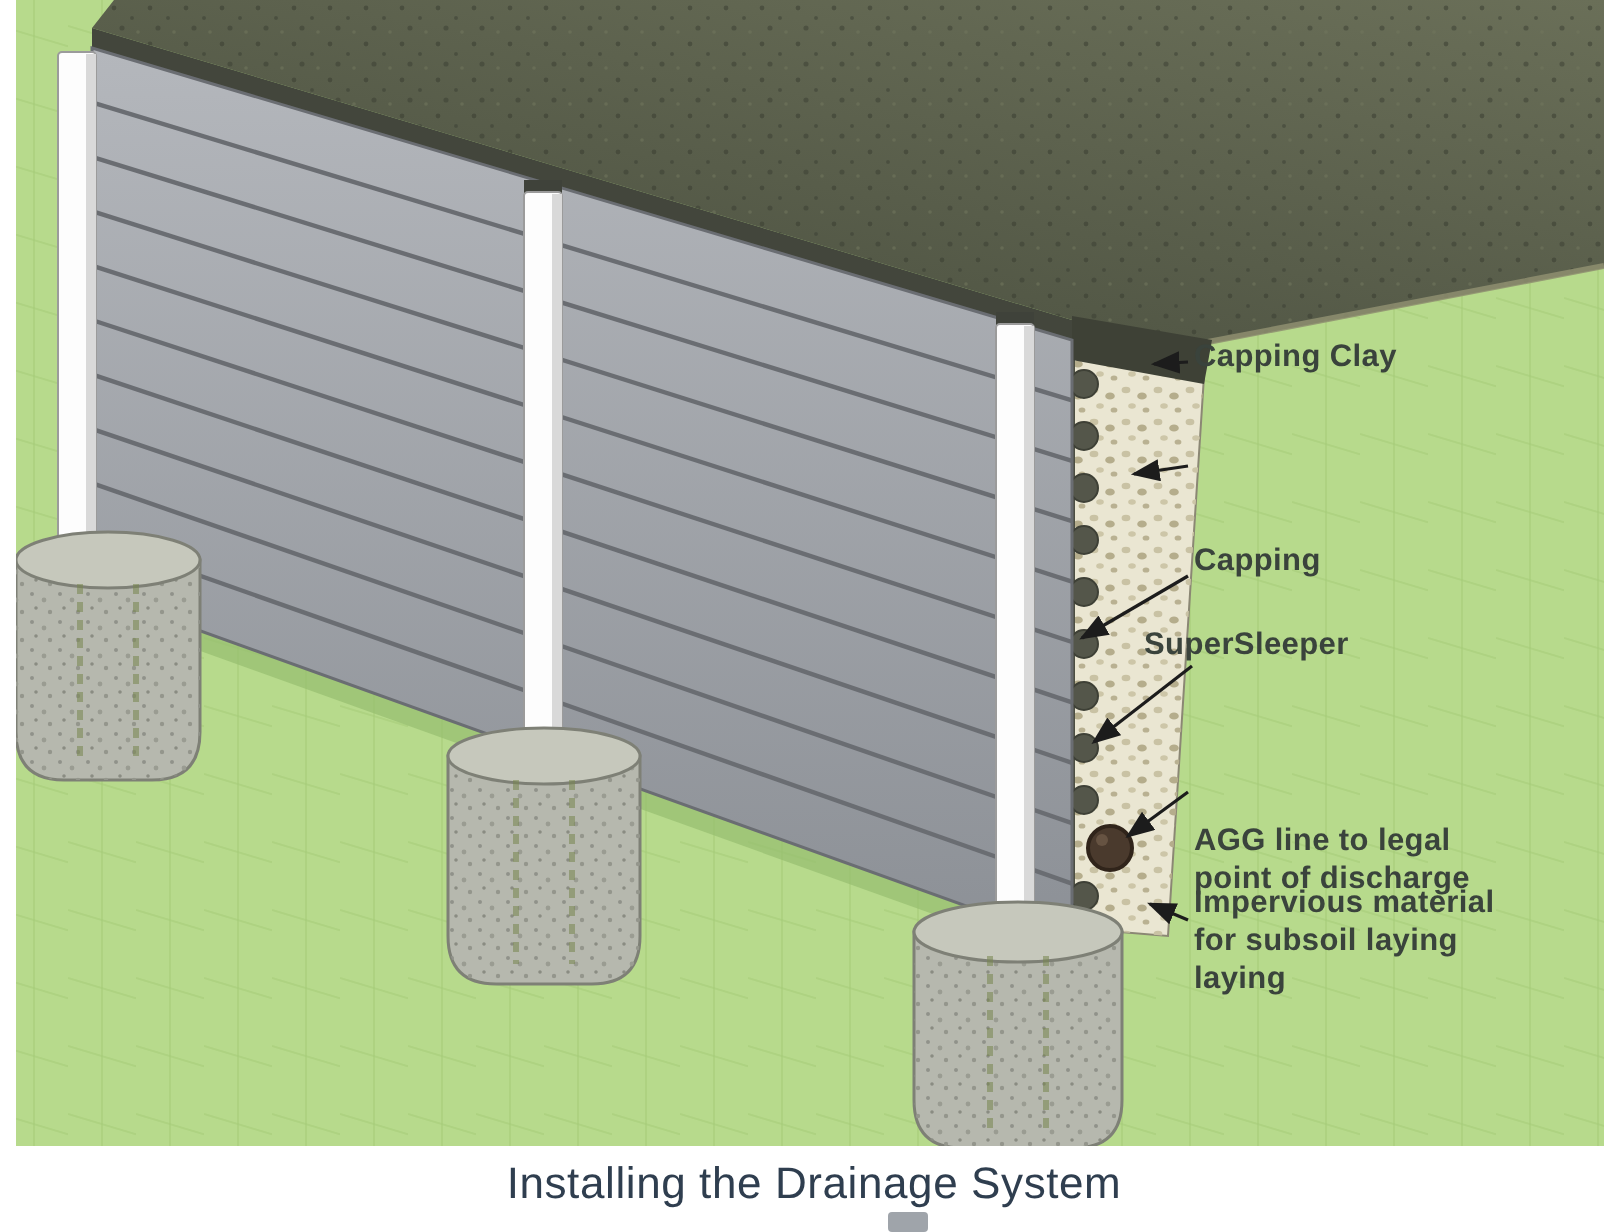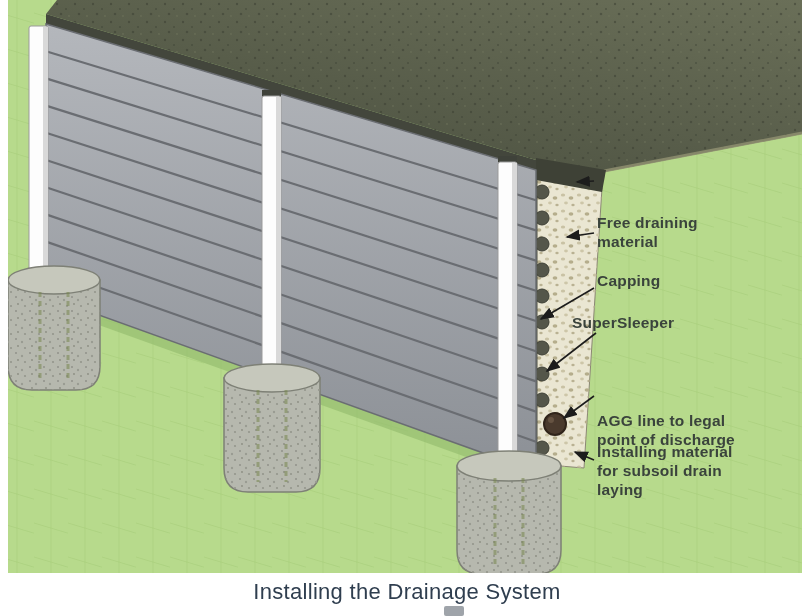--- a/index.html
+++ b/index.html
@@ -173,22 +173,22 @@
       <path d="M594 288 L541 319" marker-end="url(#ah)"></path>
       <path d="M596 333 L547 371" marker-end="url(#ah)"></path>
       <path d="M594 396 L564 418" marker-end="url(#ah)"></path>
       <path d="M594 460 L575 452" marker-end="url(#ah)"></path>
     </g>
 
     <rect x="0" y="0" width="8" height="616" fill="#ffffff"></rect>
     <rect x="0" y="573" width="802" height="43" fill="#ffffff"></rect>
   </svg>
 
-  <div class="diagram-label" style="left:597px;top:214px;width:120px;">Free draining material</div>
+  <div class="diagram-label" style="left:597px;top:170px;width:140px;">Capping Clay</div>
   <div class="diagram-label" style="left:597px;top:272px;width:120px;">Capping</div>
   <div class="diagram-label" style="left:572px;top:314px;width:140px;">SuperSleeper</div>
   <div class="diagram-label" style="left:597px;top:372px;width:150px;margin-top:40px;">AGG line to legal point of discharge</div>
-  <div class="diagram-label" style="left:597px;top:443px;width:158px;">Installing material for subsoil drain laying</div>
+  <div class="diagram-label" style="left:597px;top:443px;width:158px;">Impervious material for subsoil laying laying</div>
 
   <div class="caption">Installing the Drainage System</div>
 
   <div class="scroll-notch"></div>
 </div>
 
 </body></html>

